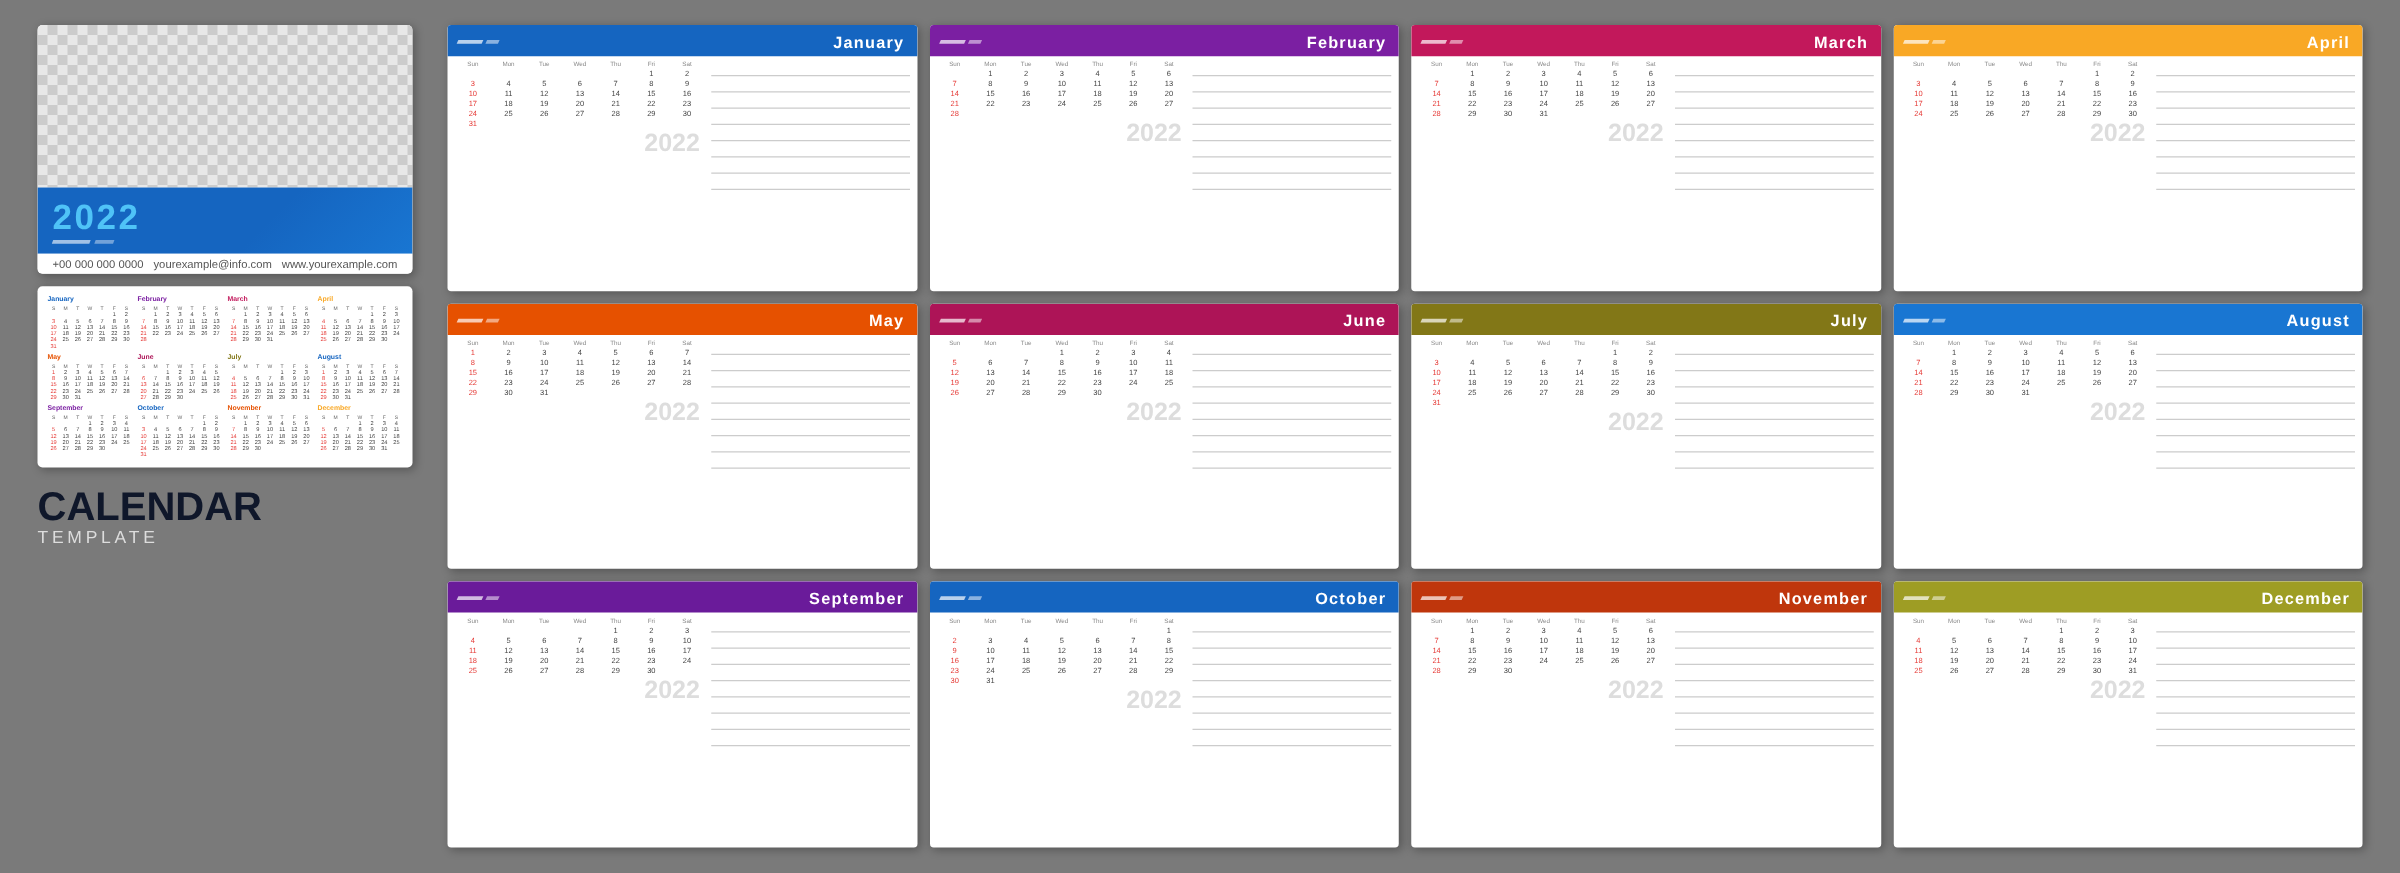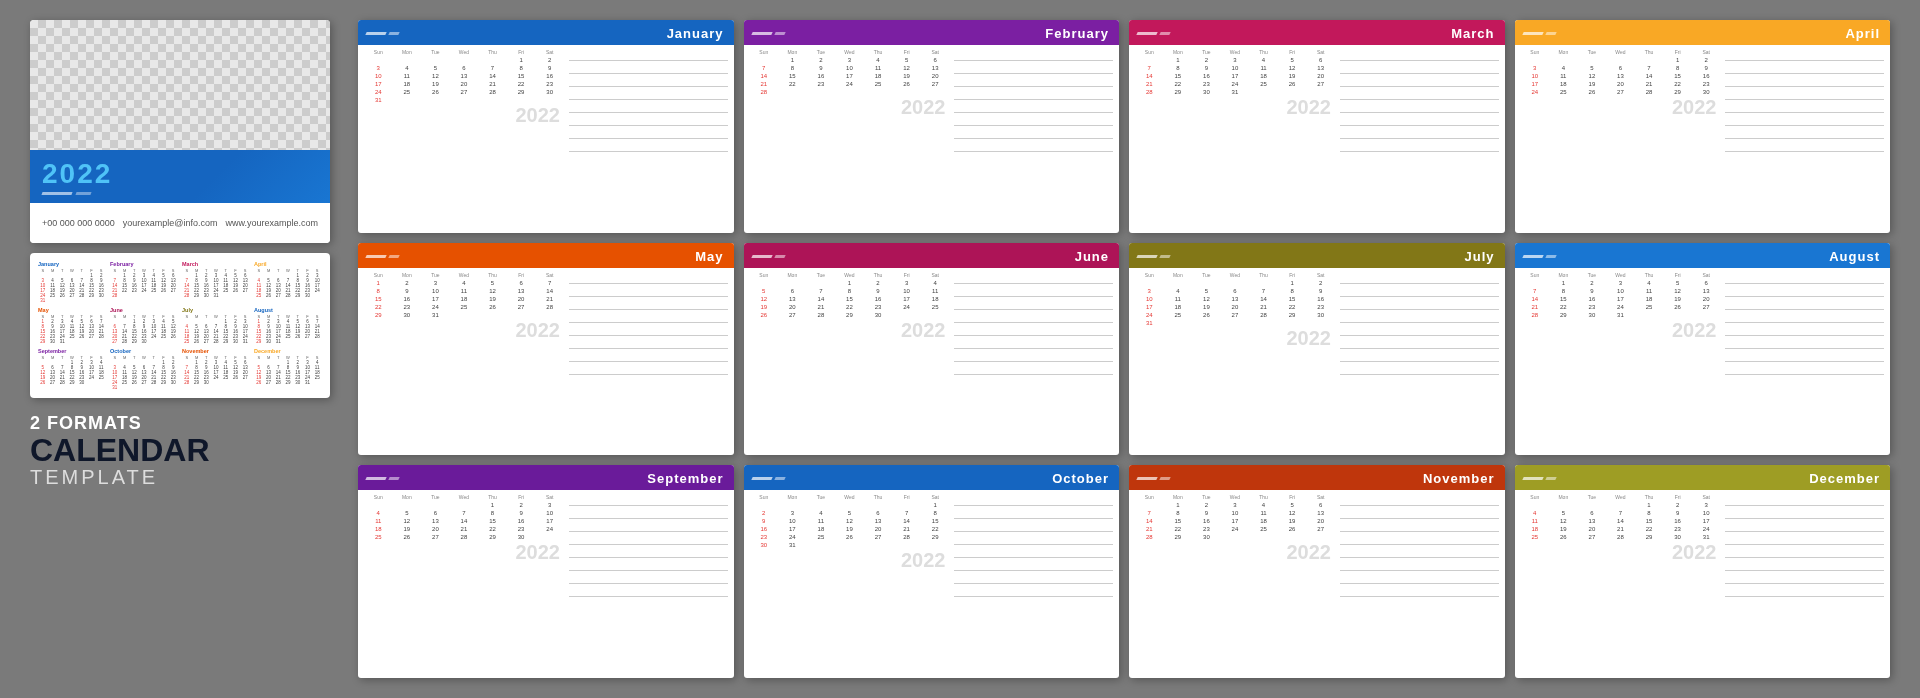--- a/index.html
+++ b/index.html
@@ -68,21 +68,21 @@
       transform: skewX(-20deg);
     }
     .deco-line2 {
       height: 3px;
       width: 15px;
       background: rgba(255,255,255,0.4);
       transform: skewX(-20deg);
     }
     .cover-info {
       background: #fff;
-      padding: 15px 12px;
+      padding: 3px 12px;
       display: flex;
       justify-content: space-between;
       align-items: center;
     }
     .cover-info span {
       font-size: 9px;
       color: #555;
     }
     
     .small-annual {
@@ -137,21 +137,21 @@
       color: #fff;
       letter-spacing: 1px;
     }
     .formats-label .label-calendar {
       font-size: 32px;
       font-weight: 900;
       color: #0f172a;
       line-height: 1;
     }
     .formats-label .label-template {
-      font-size: 20px;
+      font-size: 14px;
       color: #ddd;
       letter-spacing: 3px;
     }
 
     
     .right-grid {
       display: grid;
       grid-template-columns: repeat(4, 1fr);
       grid-template-rows: repeat(3, 1fr);
       gap: 10px;
@@ -950,21 +950,20 @@
               <span class="small-day-cell">28</span>
               <span class="small-day-cell">29</span>
               <span class="small-day-cell">30</span>
               <span class="small-day-cell">31</span>
             </div>
         </div>
       </div>
     </div>
 
     <div class="formats-label">
-      <div class="label-2">2 FORMATS</div>
       <div class="label-calendar">CALENDAR</div>
       <div class="label-template">TEMPLATE</div>
     </div>
   </div>
 
   <div class="right-grid" id="monthGrid">
 
   <div class="month-card">
         <div class="month-header hdr-blue">
           <div class="header-deco">

